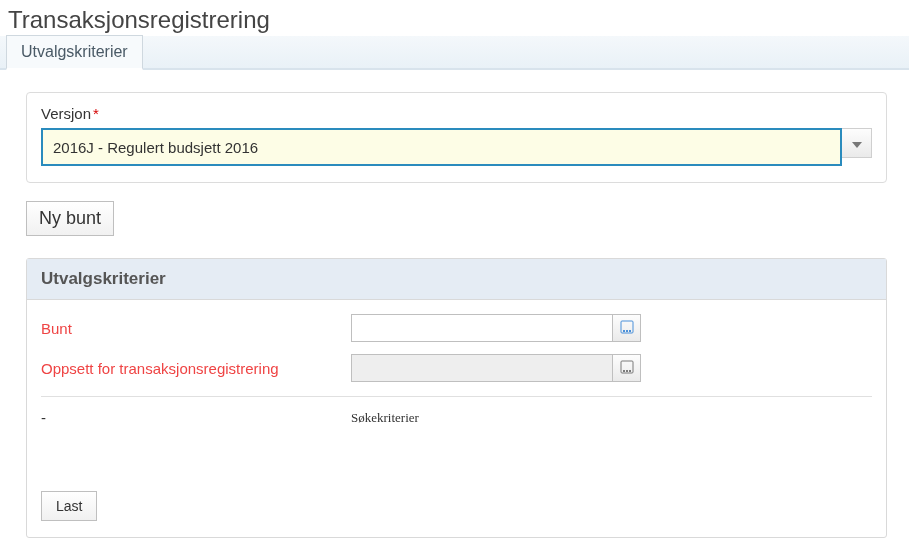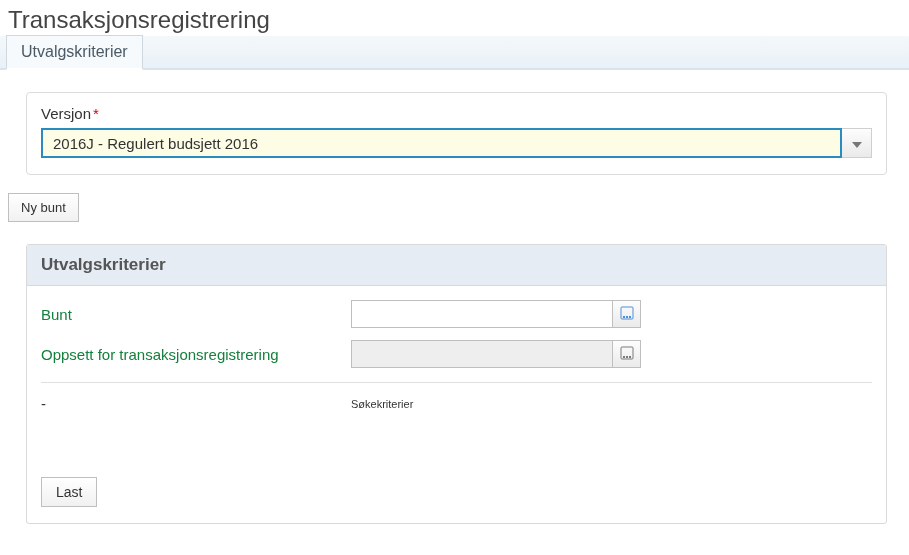--- a/index.html
+++ b/index.html
@@ -49,21 +49,21 @@
     color: #333;
     margin-bottom: 6px;
   }
   .required { color: #d40000; margin-left: 2px; }
   .combo {
     display: flex;
     width: 100%;
   }
   .combo-input {
     flex: 1;
-    height: 30px;
+    height: 38px;
     border: 2px solid #2a8bbd;
     background: #fdfde6;
     padding: 0 10px;
     font-size: 15px;
     color: #333;
     outline: none;
   }
   .combo-btn {
     width: 30px;
     height: 30px;
@@ -74,23 +74,24 @@
     align-items: center;
     justify-content: center;
     cursor: pointer;
   }
   .combo-btn svg { width: 10px; height: 6px; }
 
   .plain-button {
     border: 1px solid #bfbfbf;
     background: linear-gradient(#ffffff,#f1f1f1);
     padding: 6px 12px;
-    font-size: 13px;
-    color: #333;
-    cursor: pointer;
+    font-size: 18px;
+    color: #333;
+    cursor: pointer;
+    margin-left: 18px;
   }
 
   .panel {
     border: 1px solid #d9d9d9;
     border-radius: 3px;
     margin: 22px 18px 8px 18px;
   }
   .panel-header {
     background: #e5ecf4;
     border-bottom: 1px solid #d9d9d9;
@@ -103,21 +104,21 @@
     padding: 14px 14px 16px 14px;
   }
   .form-row {
     display: flex;
     align-items: center;
     margin-bottom: 12px;
   }
   .form-row .lbl {
     width: 310px;
     font-size: 15px;
-    color: #15803d;
+    color: #ef4444;
   }
   .lookup {
     display: flex;
     width: 290px;
   }
   .lookup input {
     flex: 1;
     height: 28px;
     border: 1px solid #bfbfbf;
     padding: 0 6px;
@@ -153,22 +154,23 @@
     display: flex;
     align-items: center;
     margin-bottom: 18px;
   }
   .search-row .dash {
     width: 310px;
     font-size: 15px;
     color: #333;
   }
   .search-row .txt {
-    font-size: 11px;
-    color: #333;
+    font-size: 13px;
+    color: #333;
+    font-family: Liberation Serif, serif;
   }
   .load-btn {
     border: 1px solid #bfbfbf;
     background: linear-gradient(#ffffff,#f1f1f1);
     padding: 6px 14px;
     font-size: 14px;
     color: #333;
     cursor: pointer;
     margin-top: 47px;
   }

